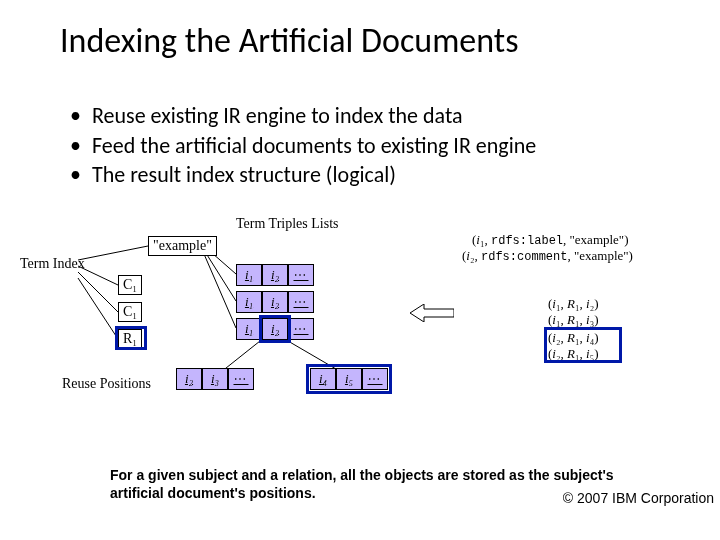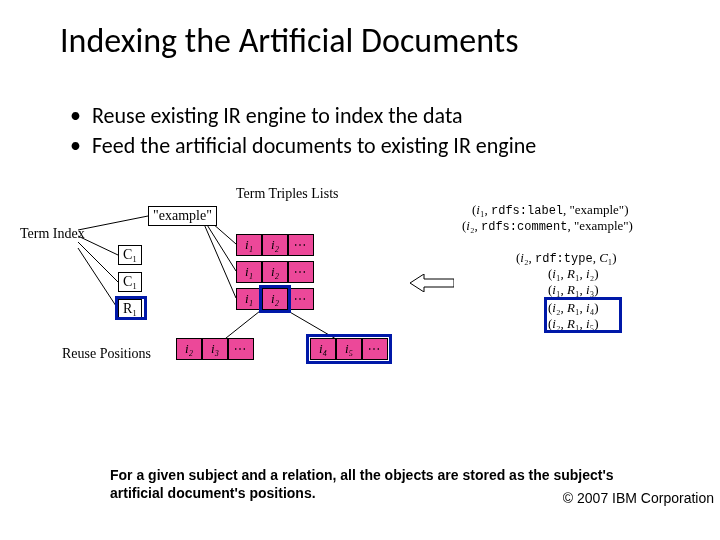--- a/index.html
+++ b/index.html
@@ -51,21 +51,22 @@
   }
   .cell {
     position: absolute;
     border: 1px solid #000;
     width: 26px;
     height: 22px;
     text-align: center;
     line-height: 20px;
     font-style: italic;
     font-size: 13px;
-    background: #ec4899;
+    background: #c4b5fd;
+    text-decoration: underline;
   }
   .cell.dots { font-style: normal; letter-spacing: 2px; }
   .label {
     position: absolute;
     font-size: 14px;
     white-space: nowrap;
   }
   .hl {
     position: absolute;
     border: 3px solid #0018a8;
@@ -102,20 +103,21 @@
   svg.lines { position:absolute; left:0; top:0; pointer-events:none; }
 </style>
 </head>
 <body>
 
 <h1 class="title">Indexing the Artificial Documents</h1>
 
 <ul class="bullets">
   <li>Reuse existing IR engine to index the data</li>
   <li>Feed the artificial documents to existing IR engine</li>
+  <li>The result index structure (logical)</li>
 </ul>
 
 <div class="diagram">
 
   <svg class="lines" width="720" height="220">
     <line x1="78" y1="52" x2="148" y2="38" stroke="#000" stroke-width="1"></line>
     <line x1="78" y1="58" x2="118" y2="77" stroke="#000" stroke-width="1"></line>
     <line x1="78" y1="64" x2="118" y2="104" stroke="#000" stroke-width="1"></line>
     <line x1="78" y1="70" x2="118" y2="131" stroke="#000" stroke-width="1"></line>
     <line x1="204" y1="38" x2="236" y2="66" stroke="#000" stroke-width="1"></line>
@@ -164,21 +166,20 @@
 
   <div class="hl" style="left:306px; top:156px; width:86px; height:30px;"></div>
 
   <svg class="arrow-left" style="left:410px; top:96px;" viewBox="0 0 44 18">
     <polygon points="0,9 14,0 14,5 44,5 44,13 14,13 14,18" fill="none" stroke="#000" stroke-width="1"></polygon>
   </svg>
 
 
   <div class="triple-box" style="left:472px; top:24px;">(<i>i</i>₁, <span class="tt">rdfs:label</span>, "example")</div>
   <div class="triple-box" style="left:462px; top:40px;">(<i>i</i>₂, <span class="tt">rdfs:comment</span>, "example")</div>
-  <div class="triple-box" style="left:516px; top:72px;">(<i>i</i>₂, <span class="tt">rdf:type</span>, <i>C</i>₁)</div>
   <div class="triple-box" style="left:548px; top:88px;">(<i>i</i>₁, <i>R</i>₁, <i>i</i>₂)</div>
   <div class="triple-box" style="left:548px; top:104px;">(<i>i</i>₁, <i>R</i>₁, <i>i</i>₃)</div>
   <div class="triple-box" style="left:548px; top:122px;">(<i>i</i>₂, <i>R</i>₁, <i>i</i>₄)</div>
   <div class="triple-box" style="left:548px; top:138px;">(<i>i</i>₂, <i>R</i>₁, <i>i</i>₅)</div>
 
   <div class="hl" style="left:544px; top:119px; width:78px; height:36px;"></div>
 
 </div>
 
 <div class="caption">For a given subject and a relation, all the objects are stored as the subject's artificial document's positions.</div>

